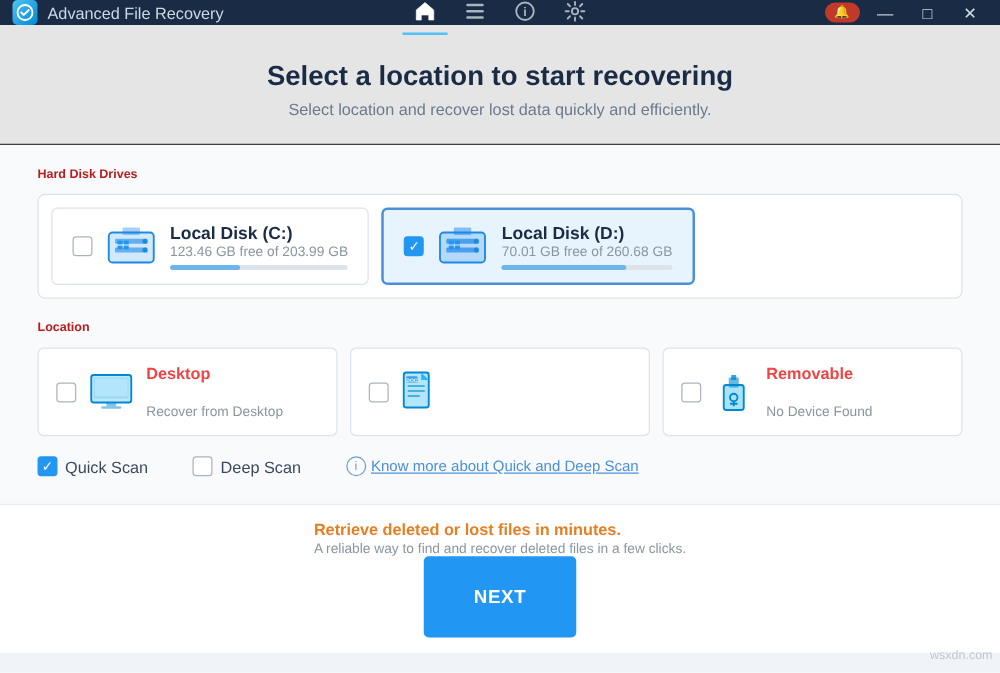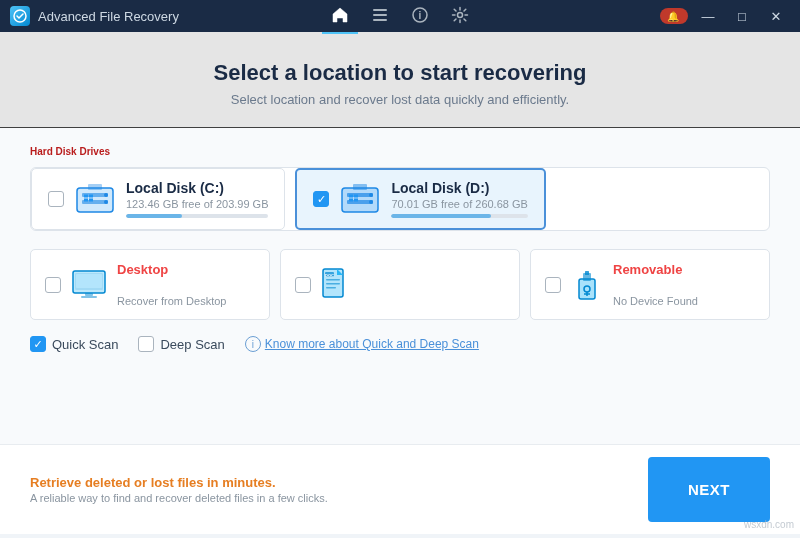--- a/index.html
+++ b/index.html
@@ -8,21 +8,21 @@
       background: #f0f4f8;
       width: 800px;
       height: 538px;
       overflow: hidden;
       position: relative;
     }
 
     
     .titlebar {
       background: #1a2b45;
-      height: 32px;
+      height: 20px;
       display: flex;
       align-items: center;
       padding: 0 10px;
       color: white;
       justify-content: space-between;
     }
     .titlebar-left {
       display: flex;
       align-items: center;
       gap: 8px;
@@ -131,20 +131,21 @@
       margin-bottom: 10px;
     }
 
     
     .disk-drives-section {
       margin-bottom: 18px;
     }
     .disk-drives-container {
       border: 1px solid #dde3ea;
       border-radius: 6px;
+      padding: 10px;
       background: white;
       display: flex;
       gap: 10px;
     }
     .drive-item {
       display: flex;
       align-items: center;
       gap: 10px;
       padding: 10px 16px;
       border-radius: 5px;
@@ -240,21 +241,21 @@
     .loc-desc {
       font-size: 11px;
       color: #8a95a0;
       margin-top: 18px;
     }
 
     
     .scan-options {
       display: flex;
       align-items: flex-end;
-      gap: 20px;
+      gap: 36px;
       margin-bottom: 0;
     }
     .scan-option {
       display: flex;
       align-items: center;
       gap: 6px;
       cursor: pointer;
     }
     .scan-checkbox {
       width: 16px;
@@ -303,20 +304,21 @@
     }
 
     
     .footer {
       background: white;
       border-top: 1px solid #e8ecf0;
       padding: 12px 30px;
       display: flex;
       align-items: center;
       justify-content: space-between;
+      flex-direction: column;
     }
     .footer-left {}
     .footer-promo {
       font-size: 13px;
       font-weight: 600;
       color: #e67e22;
       margin-bottom: 2px;
     }
     .footer-sub {
       font-size: 11px;
@@ -458,20 +460,21 @@
             <div class="drive-progress">
               <div class="drive-progress-fill" style="width: 73%"></div>
             </div>
           </div>
         </div>
 
       </div>
     </div>
 
     <div class="location-section">
+      <div class="section-label">Location</div>
       <div class="location-grid">
 
         <div class="location-item">
           <div class="loc-checkbox"></div>
           <svg class="desktop-icon-svg" viewBox="0 0 36 36">
             <rect x="2" y="4" width="32" height="22" rx="2" fill="#29b6f6" opacity="0.3"></rect>
             <rect x="2" y="4" width="32" height="22" rx="2" fill="none" stroke="#0288d1" stroke-width="1.5"></rect>
             <rect x="4" y="6" width="28" height="17" rx="1" fill="#0288d1" opacity="0.15"></rect>
 
             <rect x="5" y="7" width="26" height="14" rx="1" fill="#b3e5fc"></rect>

